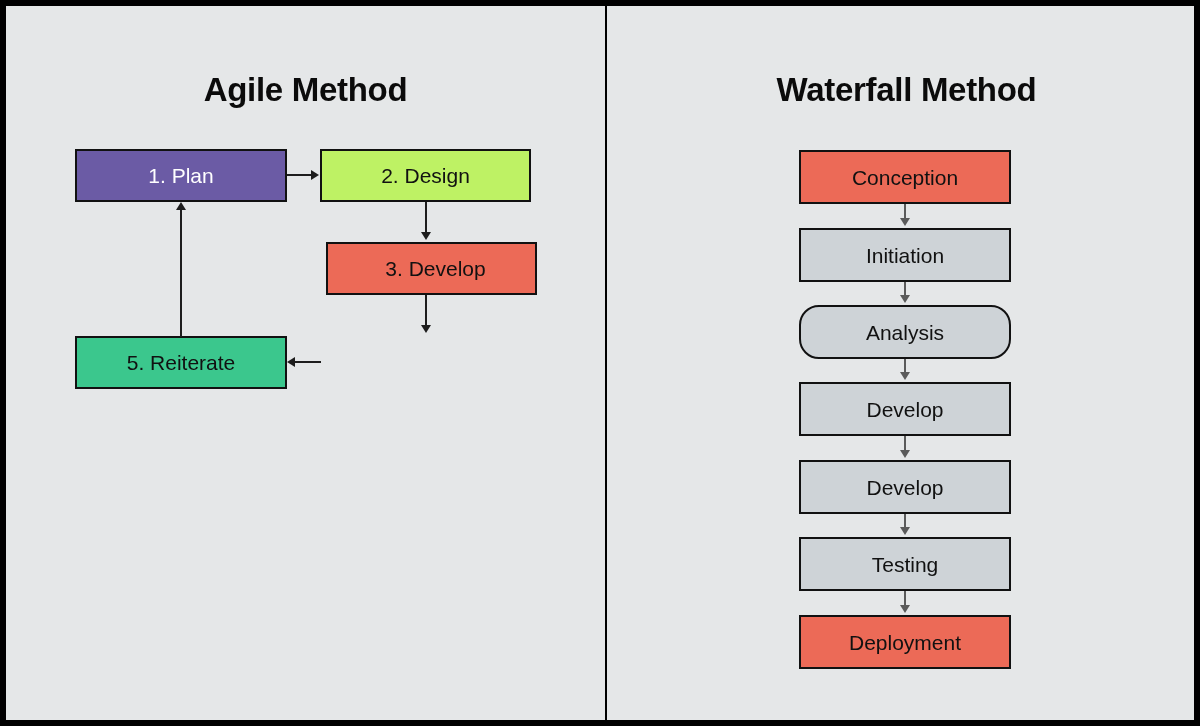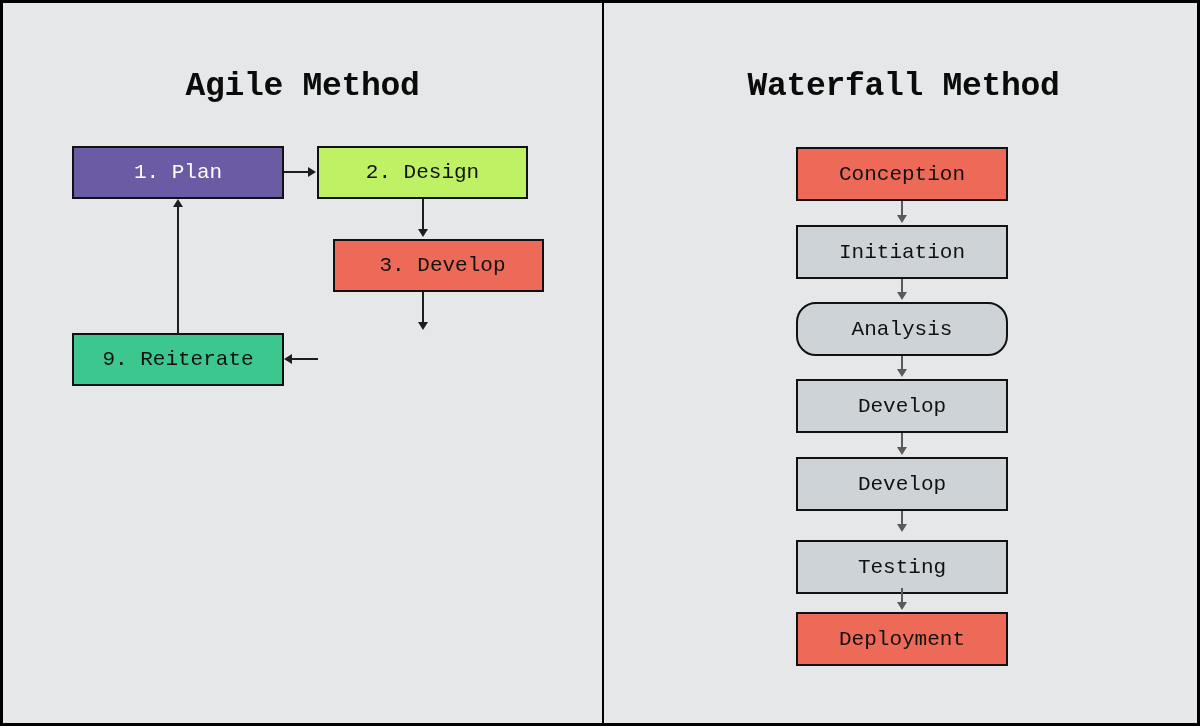--- a/index.html
+++ b/index.html
@@ -7,23 +7,23 @@
     margin: 0;
     padding: 0;
     background: #ffffff;
   }
   #canvas {
     position: relative;
     width: 1200px;
     height: 726px;
     background: #e5e7e8;
     box-sizing: border-box;
-    border: 3px solid #4d7c0f;
+    border: 6px solid #4d7c0f;
     overflow: hidden;
-    font-family: Liberation Mono, monospace;
+    font-family: Liberation Sans, sans-serif;
   }
   .divider {
     position: absolute;
     top: 0;
     bottom: 0;
     left: 599px;
     width: 2px;
     background: #000000;
   }
   .panel {
@@ -59,21 +59,21 @@
     color: #111111;
     line-height: 1;
     white-space: nowrap;
     user-select: none;
   }
   .node.light-text { color: #ffffff; }
 
   
   #agile-plan      { left: 69px;  top: 143px; width: 212px; height: 53px; }
   #agile-design    { left: 314px; top: 143px; width: 211px; height: 53px; }
-  #agile-develop   { left: 330px; top: 236px; width: 211px; height: 53px; padding-left: 8px; }
+  #agile-develop   { left: 320px; top: 236px; width: 211px; height: 53px; padding-left: 8px; }
   #agile-test      { left: 314px; top: 330px; width: 211px; height: 53px; }
   #agile-reiterate { left: 69px;  top: 330px; width: 212px; height: 53px; }
 
   
   .wf-node { left: 192px; width: 212px; height: 54px; }
   #wf-0 { top: 144px; }
   #wf-1 { top: 222px; }
   #wf-2 { top: 299px; }
   #wf-3 { top: 376px; }
   #wf-4 { top: 454px; }
@@ -134,21 +134,21 @@
     <div class="node" id="agile-design" style="background-color: #bef264; border-color: rgb(17, 17, 17); color: rgb(17, 17, 17);">
       <span>2. Design</span>
     </div>
 
     <div class="node" id="agile-develop" style="background-color: rgb(236, 106, 87); border-color: rgb(17, 17, 17); color: rgb(17, 17, 17);">
       <span>3. Develop</span>
     </div>
 
 
     <div class="node" id="agile-reiterate" style="background-color: rgb(59, 199, 141); border-color: rgb(17, 17, 17); color: rgb(17, 17, 17);">
-      <span>9. Reiterate</span>
+      <span>5. Reiterate</span>
     </div>
 
     <div class="conn" style="color: rgb(29, 29, 29);">
       <div class="conn-line-h" style="left: 281px; top: 168px; width: 26px; background-color: rgb(29, 29, 29);"></div>
       <div class="arrowhead ah-right" style="left:305px; top:164px;"></div>
     </div>
 
     <div class="conn" style="color: rgb(29, 29, 29);">
       <div class="conn-line-v" style="left: 419px; top: 196px; height: 33px; background-color: rgb(29, 29, 29);"></div>
       <div class="arrowhead ah-down" style="left:415px; top:226px;"></div>
@@ -187,21 +187,21 @@
     </div>
 
     <div class="node wf-node" id="wf-3" style="background-color: rgb(206, 211, 215); border-color: rgb(17, 17, 17); color: rgb(17, 17, 17);">
       <span>Develop</span>
     </div>
 
     <div class="node wf-node" id="wf-4" style="background-color: rgb(206, 211, 215); border-color: rgb(17, 17, 17); color: rgb(17, 17, 17);">
       <span>Develop</span>
     </div>
 
-    <div class="node wf-node" id="wf-5" style="background-color: rgb(206, 211, 215); border-color: rgb(17, 17, 17); color: rgb(17, 17, 17); margin-top: 6px;">
+    <div class="node wf-node" id="wf-5" style="background-color: rgb(206, 211, 215); border-color: rgb(17, 17, 17); color: rgb(17, 17, 17);">
       <span>Testing</span>
     </div>
 
     <div class="node wf-node" id="wf-6" style="background-color: rgb(236, 106, 87); border-color: rgb(17, 17, 17); color: rgb(17, 17, 17);">
       <span>Deployment</span>
     </div>
 
     <div class="conn" style="color: rgb(90, 90, 90);">
       <div class="conn-line-v" style="left: 297px; top: 198px; height: 17px; background-color: rgb(90, 90, 90);"></div>
       <div class="arrowhead ah-down" style="left:293px; top:212px;"></div>

